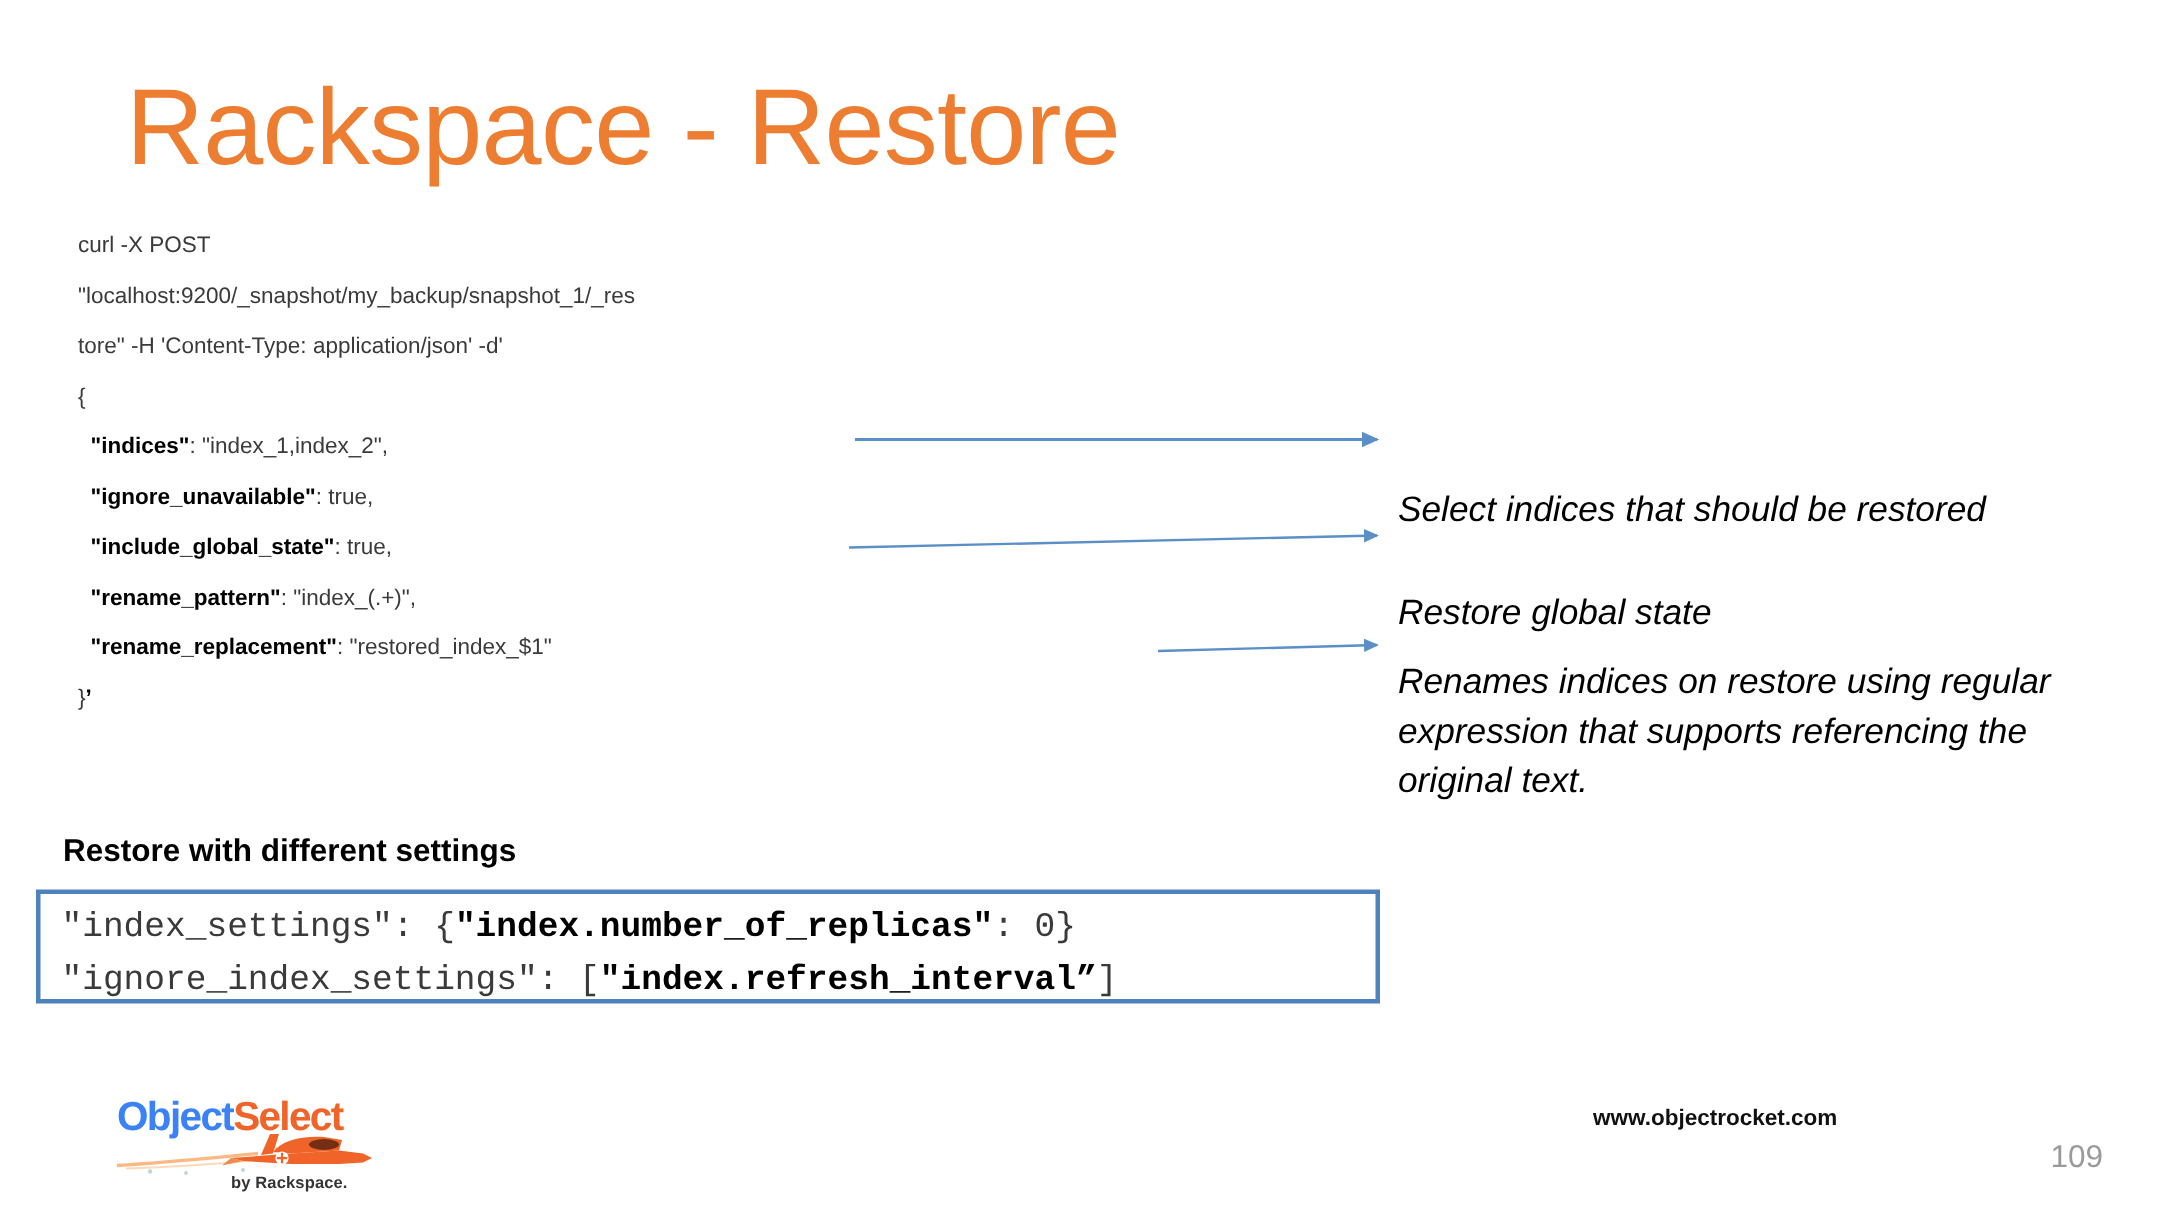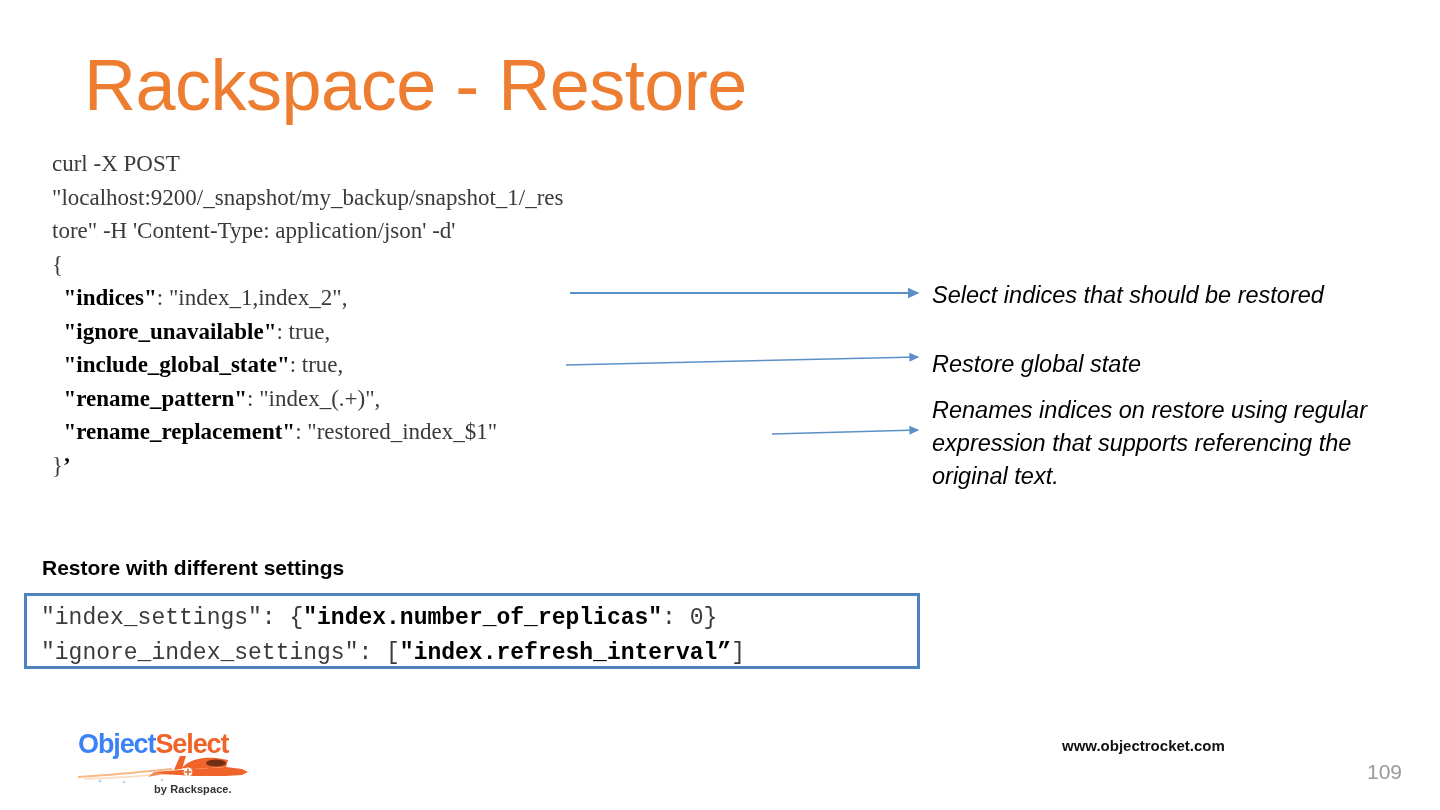--- a/index.html
+++ b/index.html
@@ -28,22 +28,22 @@
     color: #ED7D31;
     letter-spacing: -0.5px;
     white-space: pre;
   }
 
   
   .code-block {
     position: absolute;
     left: 52px;
     top: 147px;
-    font-family: Liberation Serif, serif;
-    font-size: 23px;
+    font-family: Liberation Sans, sans-serif;
+    font-size: 15px;
     line-height: 33.5px;
     color: #2b2b2b;
     white-space: pre;
   }
   .code-line { white-space: pre; }
   .code-line b { font-weight: 700; color: #000000; }
   .code-line .v { font-weight: 400; color: #3a3a3a; }
 
   
   .arrows {
@@ -54,20 +54,21 @@
   }
 
   
   .annot {
     position: absolute;
     font-family: "Liberation Sans", sans-serif;
     font-style: italic;
     font-size: 23.5px;
     line-height: 33px;
     color: #000000;
+    margin-top: 44px;
   }
   .annot-1 { left: 932px; top: 279px; width: 480px; }
   .annot-2 { left: 932px; top: 348px; width: 480px; }
   .annot-3 { left: 932px; top: 394px; width: 440px; }
 
   
   .sub-heading {
     position: absolute;
     left: 42px;
     top: 556px;

